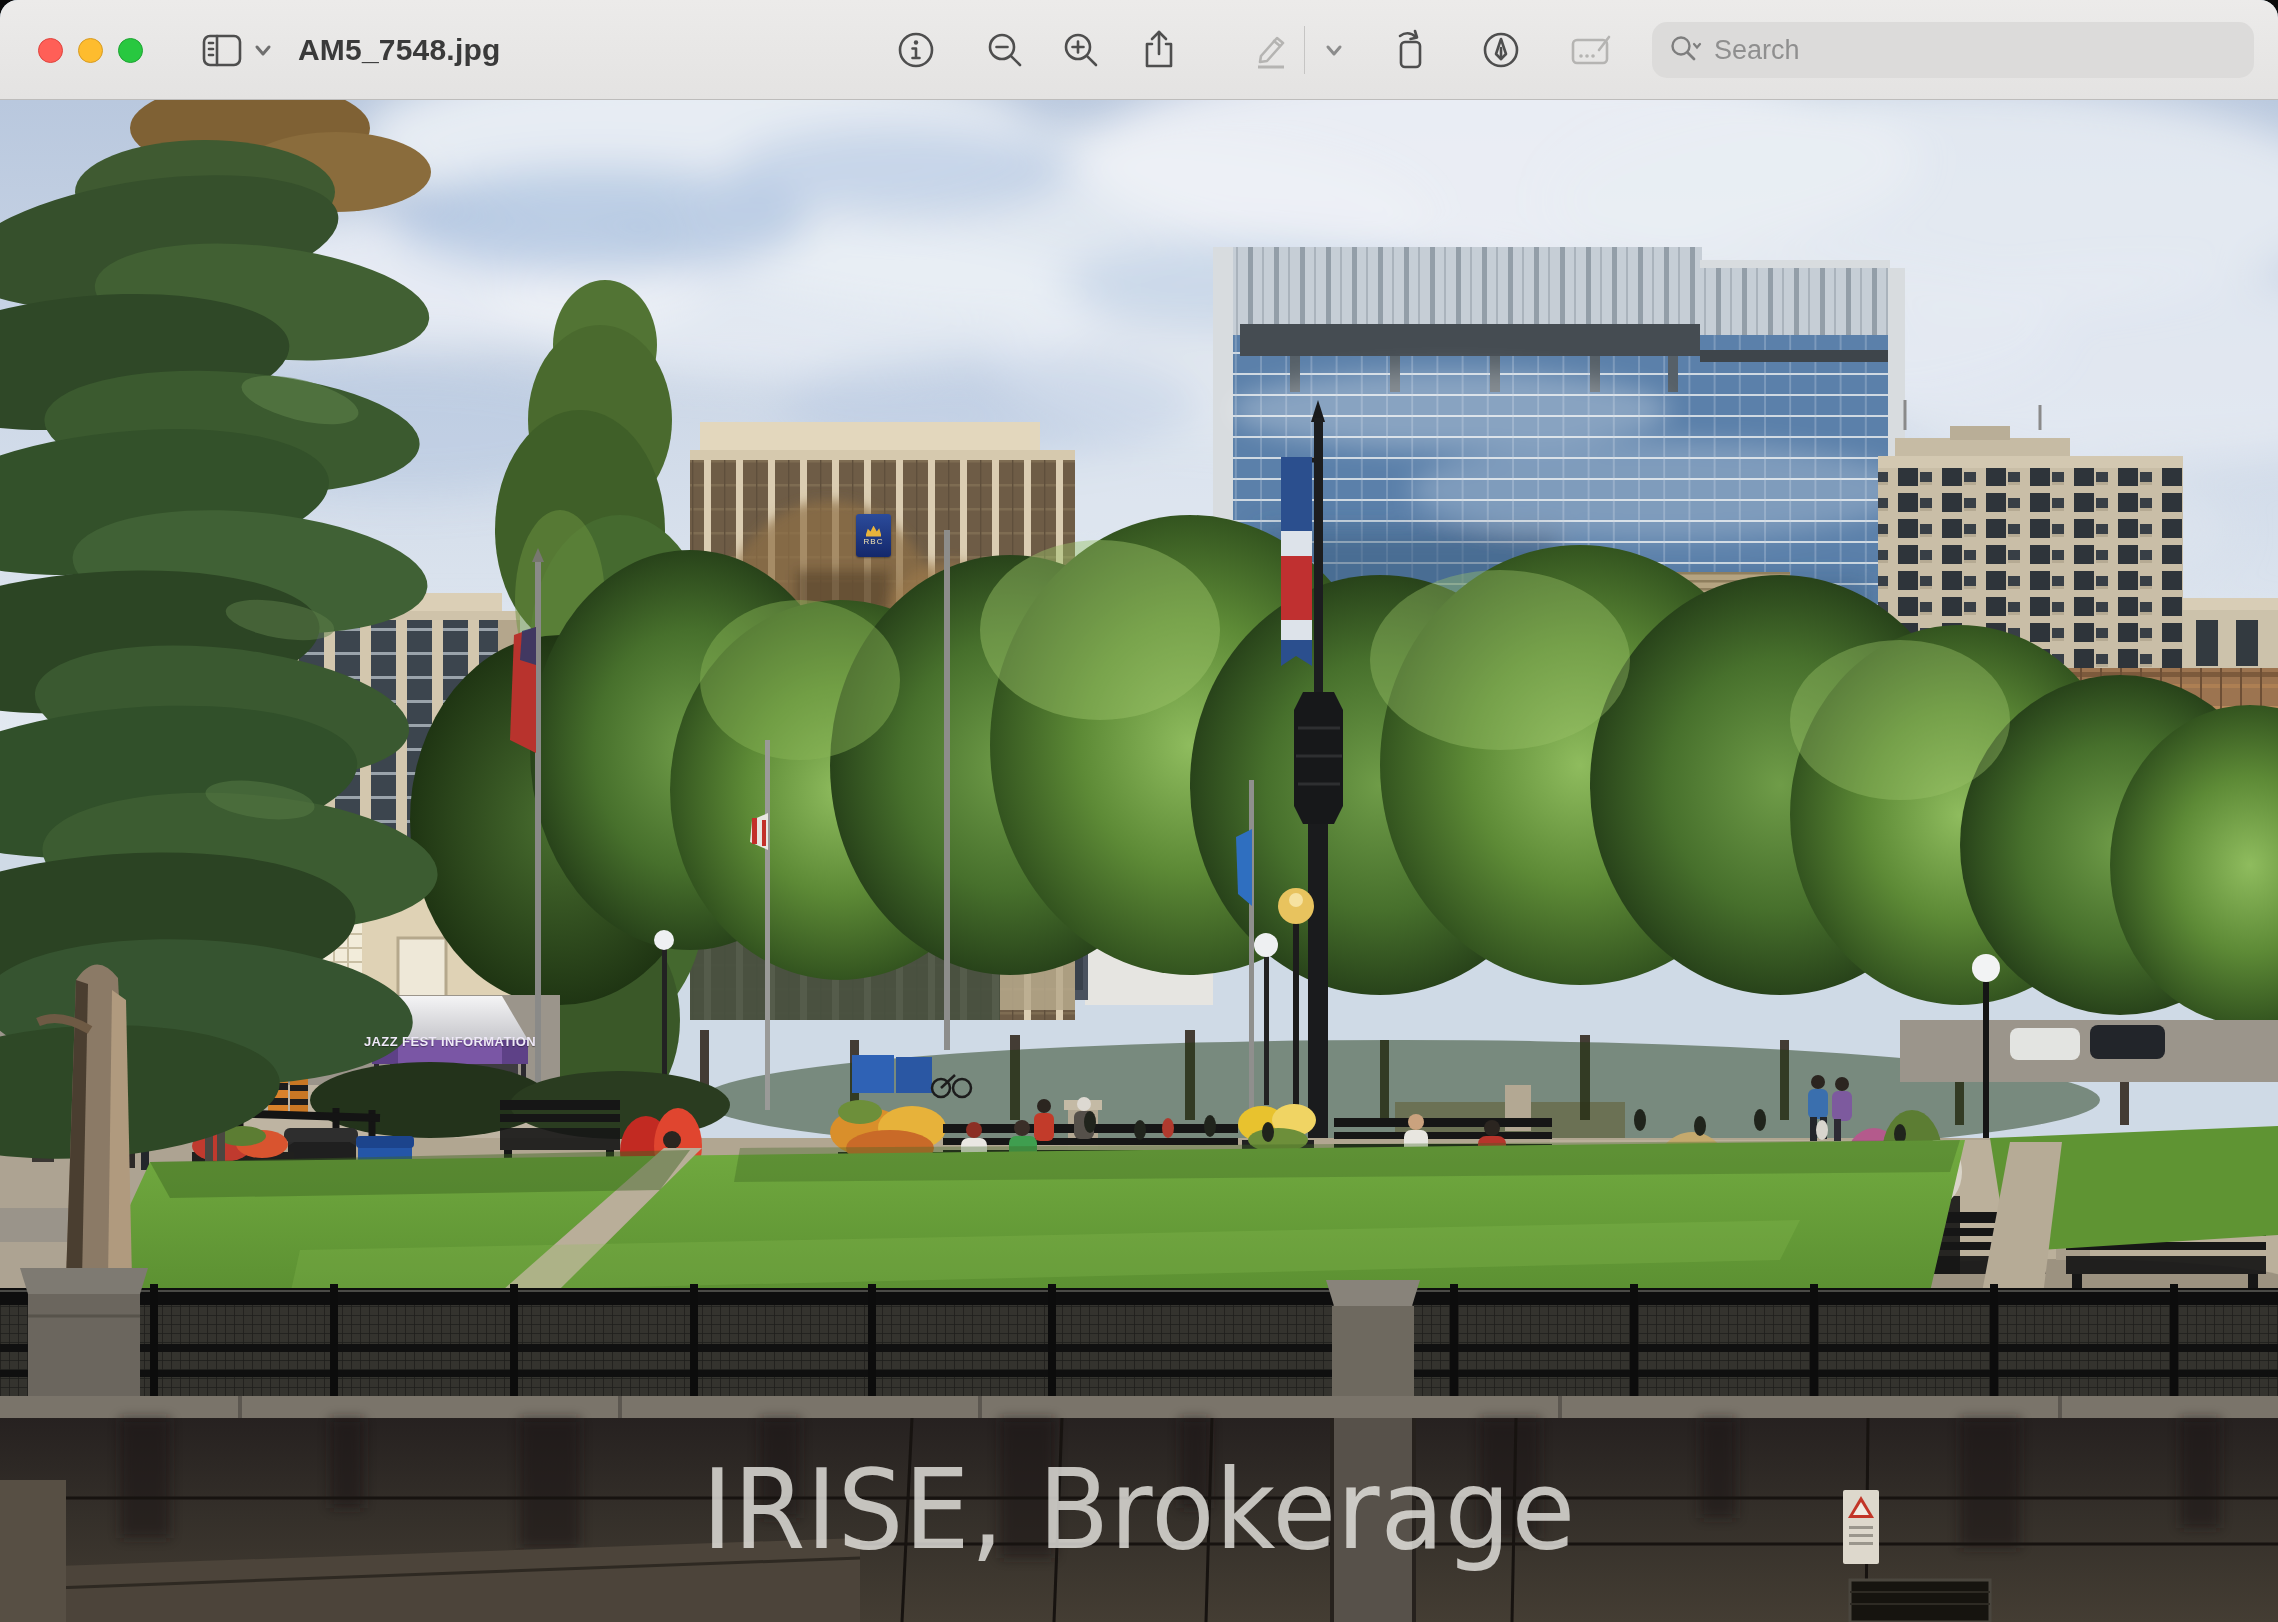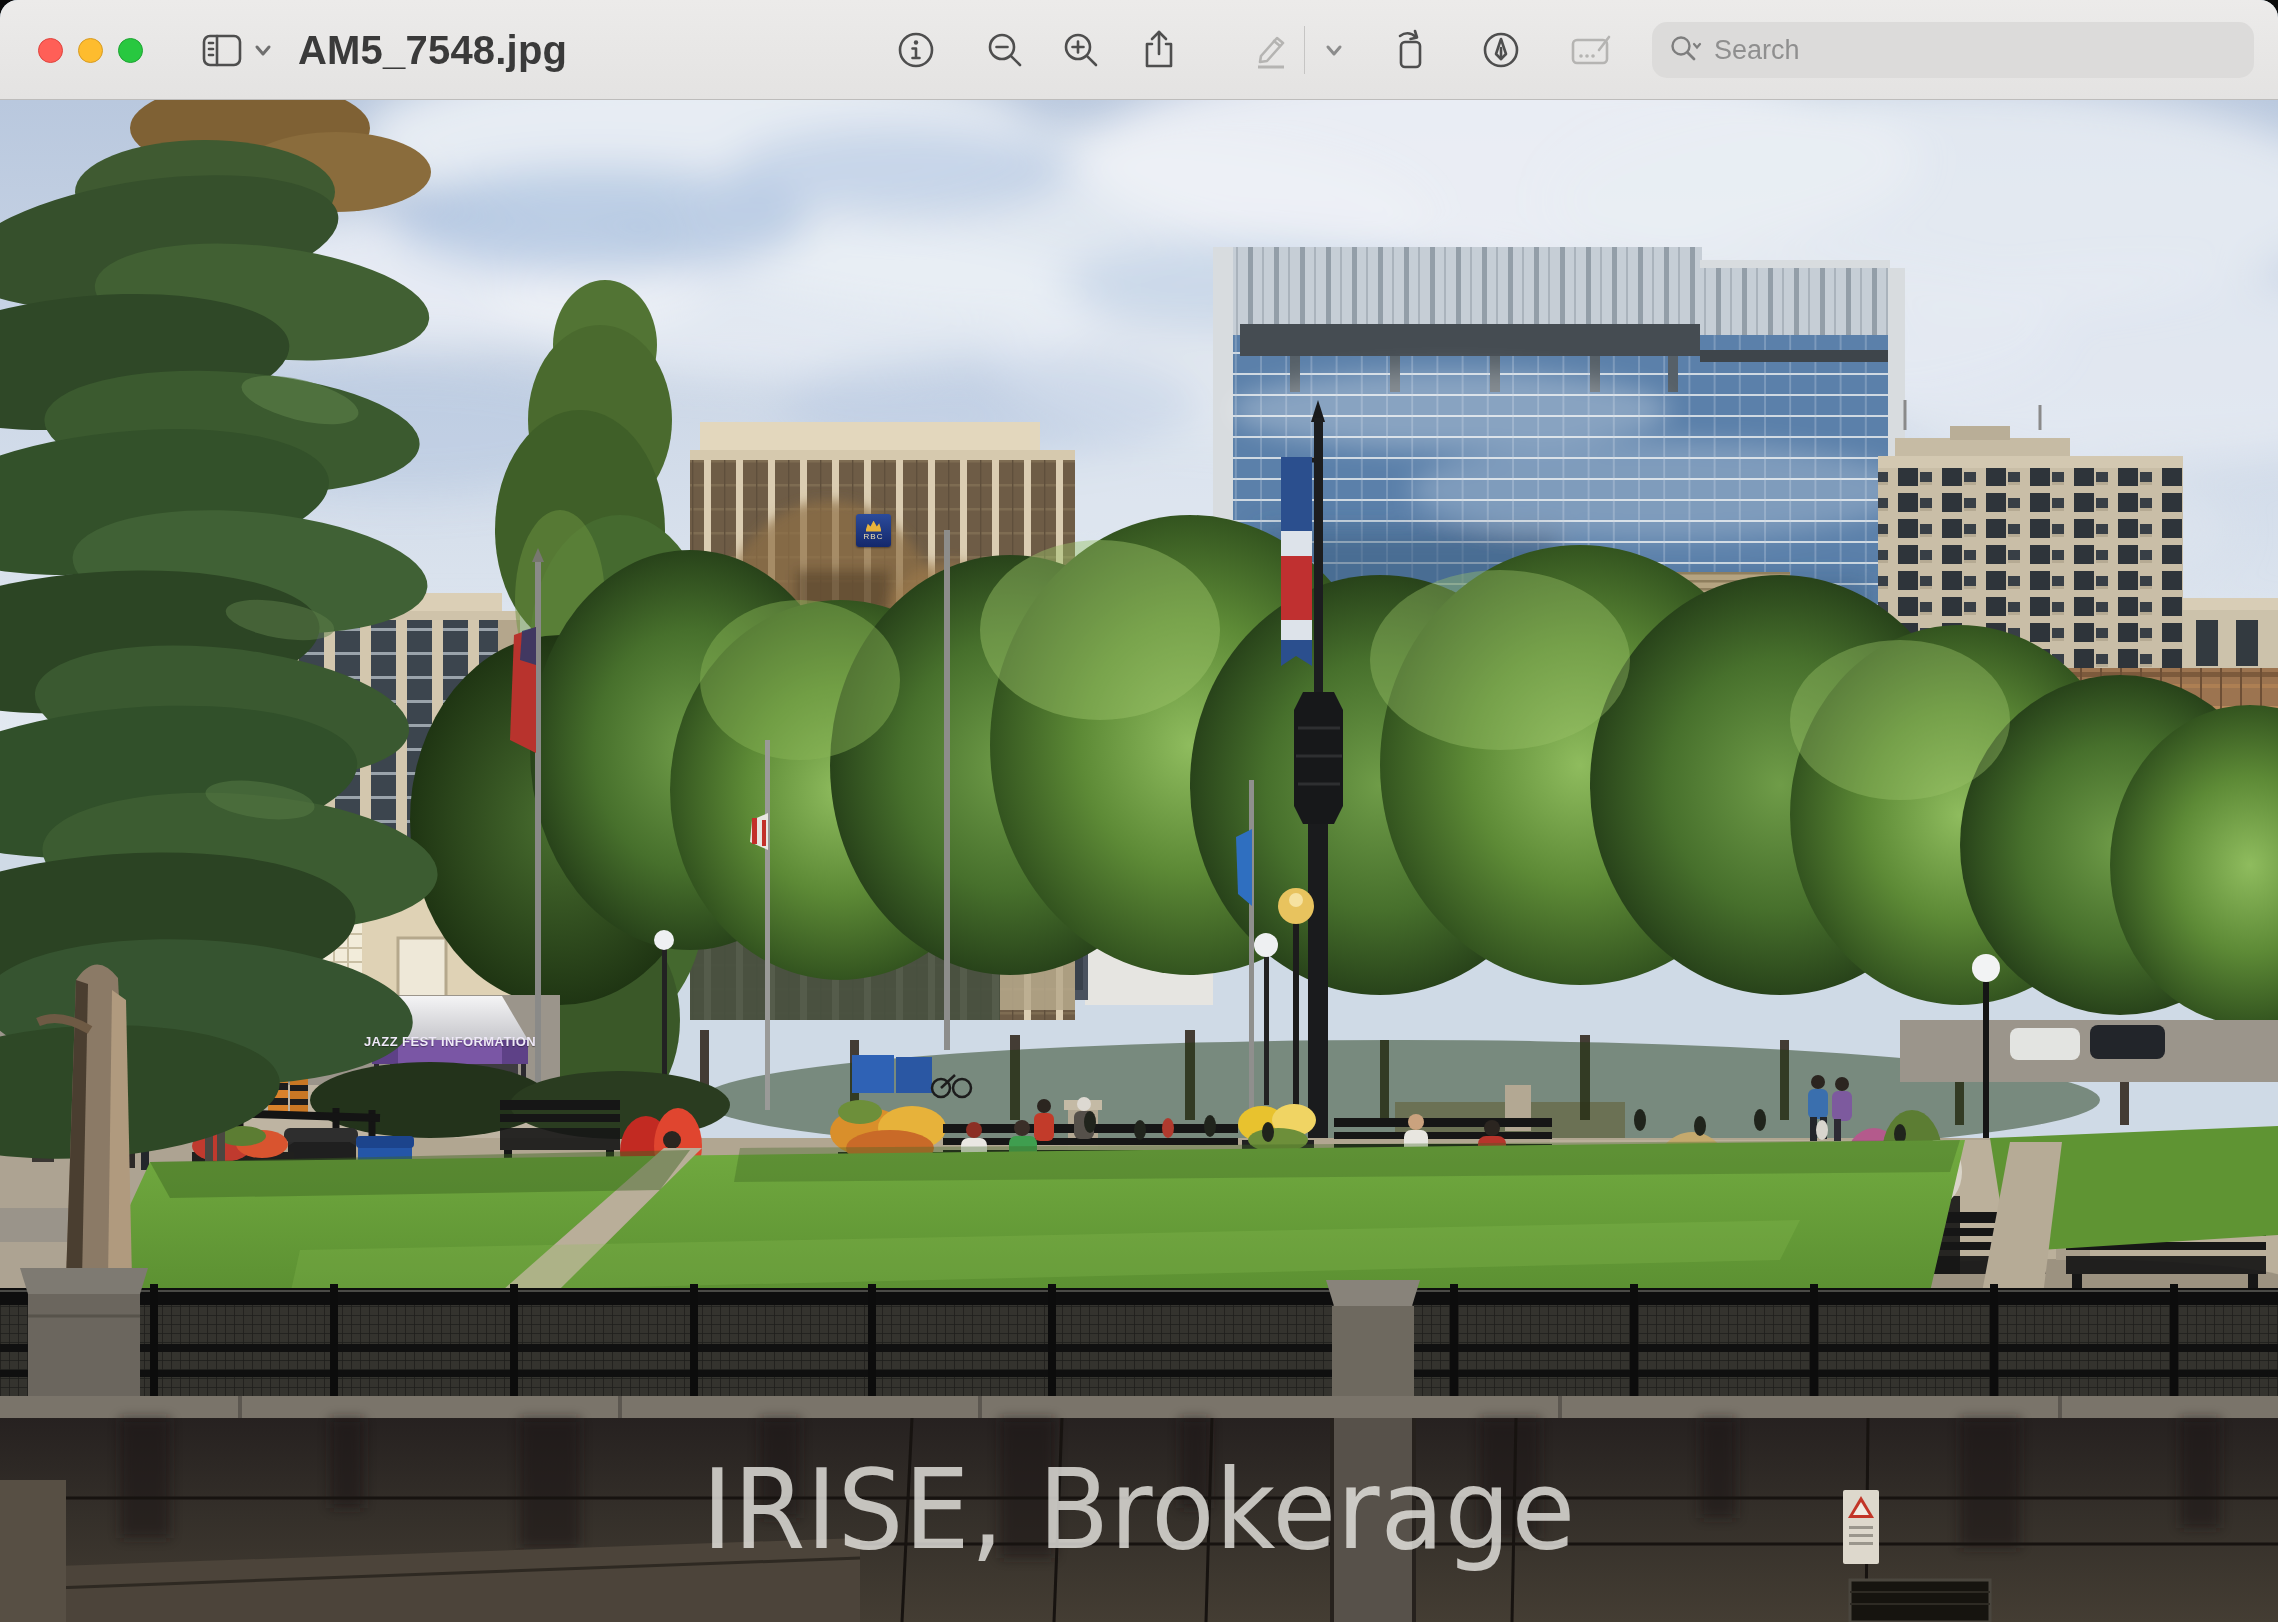--- a/index.html
+++ b/index.html
@@ -5,29 +5,29 @@
   html,body{margin:0;padding:0;background:#0b0b0b;width:2278px;height:1622px;overflow:hidden;}
   *{box-sizing:border-box;font-family:"Liberation Sans",sans-serif;}
   .window{position:absolute;left:0;top:0;width:2278px;height:1622px;border-radius:18px 18px 0 0;overflow:hidden;background:#9db6cd;}
   
   .toolbar{position:absolute;left:0;top:0;width:2278px;height:100px;background:linear-gradient(#ecebea,#e4e3e2);border-bottom:1px solid #bdbcbb;z-index:50;}
   .tl{position:absolute;top:38px;width:25px;height:25px;border-radius:50%;}
   .tl.close{left:38px;background:#ff5f57;border:1px solid #e0443e;}
   .tl.min{left:78px;background:#febc2e;border:1px solid #d89c22;}
   .tl.max{left:118px;background:#28c840;border:1px solid #1ea432;}
   .tbicon{position:absolute;top:28px;width:44px;height:44px;}
-  .title{position:absolute;left:298px;top:0;height:100px;line-height:100px;font-size:40px;font-weight:bold;color:#3a3a3a;letter-spacing:.2px;}
+  .title{position:absolute;left:298px;top:0;height:100px;line-height:100px;font-size:30px;font-weight:bold;color:#3a3a3a;letter-spacing:.2px;}
   .divider{position:absolute;left:1304px;top:26px;width:1px;height:48px;background:#c6c5c4;}
   .search{position:absolute;left:1652px;top:22px;width:602px;height:56px;border-radius:15px;background:#dcdbda;display:flex;align-items:center;padding:0 16px;}
   .search input{flex:1;border:none;background:transparent;outline:none;font-size:27px;color:#701a75;margin-left:10px;}
   .search input::placeholder{color:#8f8f8f;}
   
   .photo{position:absolute;left:0;top:100px;width:2278px;height:1522px;overflow:hidden;background:#cfdae6;}
   .photo svg{position:absolute;left:0;top:0;}
-  .rbc-logo{position:absolute;left:856px;top:414px;width:35px;height:33px;border-radius:3px;background:linear-gradient(#2b4b9b,#14286b);display:flex;flex-direction:column;align-items:center;justify-content:center;z-index:3;box-shadow:0 1px 2px rgba(0,0,0,.4);}
+  .rbc-logo{position:absolute;left:856px;top:414px;width:35px;height:43px;border-radius:3px;background:linear-gradient(#2b4b9b,#14286b);display:flex;flex-direction:column;align-items:center;justify-content:center;z-index:3;box-shadow:0 1px 2px rgba(0,0,0,.4);}
   .rbc-logo .lion{width:15px;height:11px;background:#e9b43b;clip-path:polygon(0 80%,12% 30%,30% 55%,50% 0,72% 55%,88% 25%,100% 80%,100% 100%,0 100%);}
   .rbc-logo .rbc-t{font-size:8px;color:#f3e3b2;line-height:9px;letter-spacing:1px;}
   .tent-banner{position:absolute;left:374px;top:929px;width:152px;height:25px;z-index:3;display:flex;align-items:center;justify-content:center;color:#efe9f8;font-size:13px;font-weight:bold;letter-spacing:.4px;white-space:nowrap;text-shadow:0 1px 1px rgba(0,0,0,.4);}
   .watermark{position:absolute;left:50%;top:1346px;transform:translateX(-50%) scaleX(.94);z-index:4;font-size:110px;color:rgba(234,232,228,.8);white-space:nowrap;font-family:"DejaVu Sans",sans-serif;letter-spacing:1px;}
   .stroke{stroke:#4e4e4e;stroke-width:2.6;fill:none;stroke-linecap:round;stroke-linejoin:round;}
   .strokegray{stroke:#b5b4b2;stroke-width:2.6;fill:none;stroke-linecap:round;stroke-linejoin:round;}
 </style>
 </head>
 <body>
 

